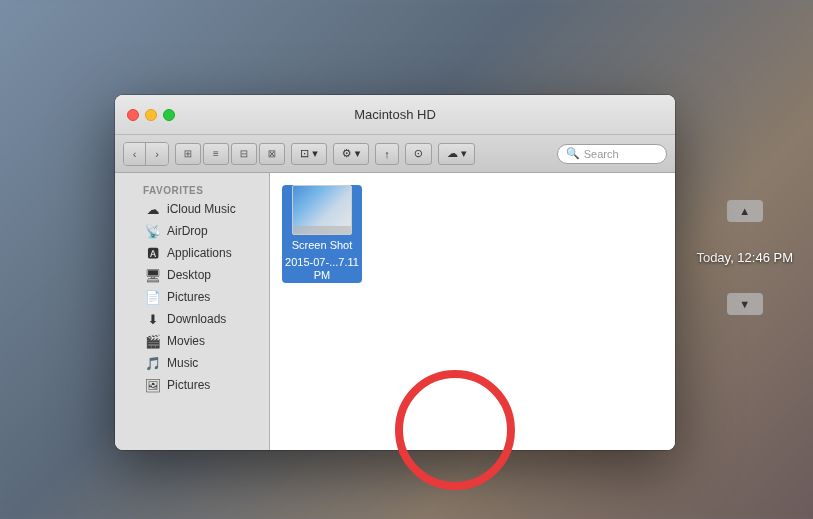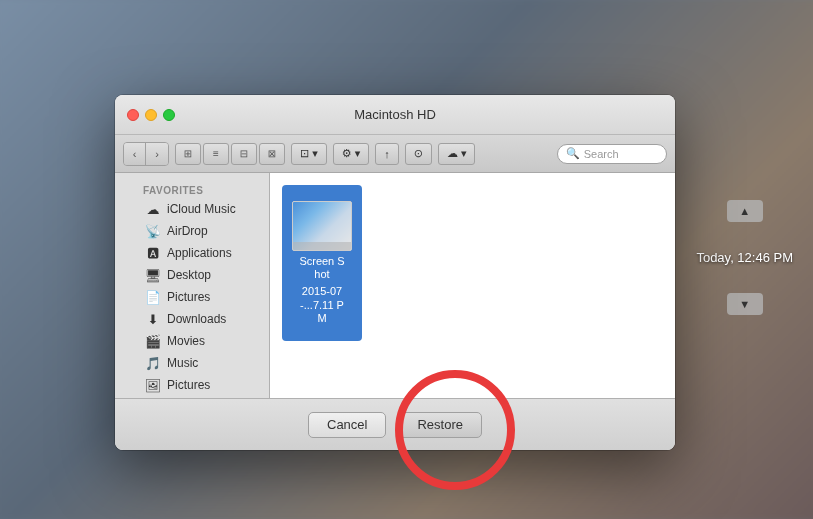--- a/index.html
+++ b/index.html
@@ -262,21 +262,21 @@
       align-content: flex-start;
       gap: 8px;
     }
 
     .file-item {
       display: flex;
       flex-direction: column;
       align-items: center;
       gap: 4px;
       cursor: pointer;
-      padding: 16px;
+      padding: 0;
       border-radius: 4px;
       width: 80px;
     }
 
     .file-item.selected {
       background: #3d7dcf;
     }
 
     .file-thumbnail {
       width: 60px;
@@ -461,20 +461,16 @@
         <div class="file-thumbnail">
           <div class="screenshot-thumb"></div>
         </div>
         <span class="file-label">Screen Shot</span>
         <span class="file-label">2015-07-...7.11 PM</span>
       </div>
     </div>
 
   </div>
 
-  <div class="bottom-bar">
-    <button class="dialog-btn">Cancel</button>
-    <button class="dialog-btn primary">Restore</button>
-  </div>
 
 </div>
 
 <div class="tm-circle"></div>
 
 </body></html>

